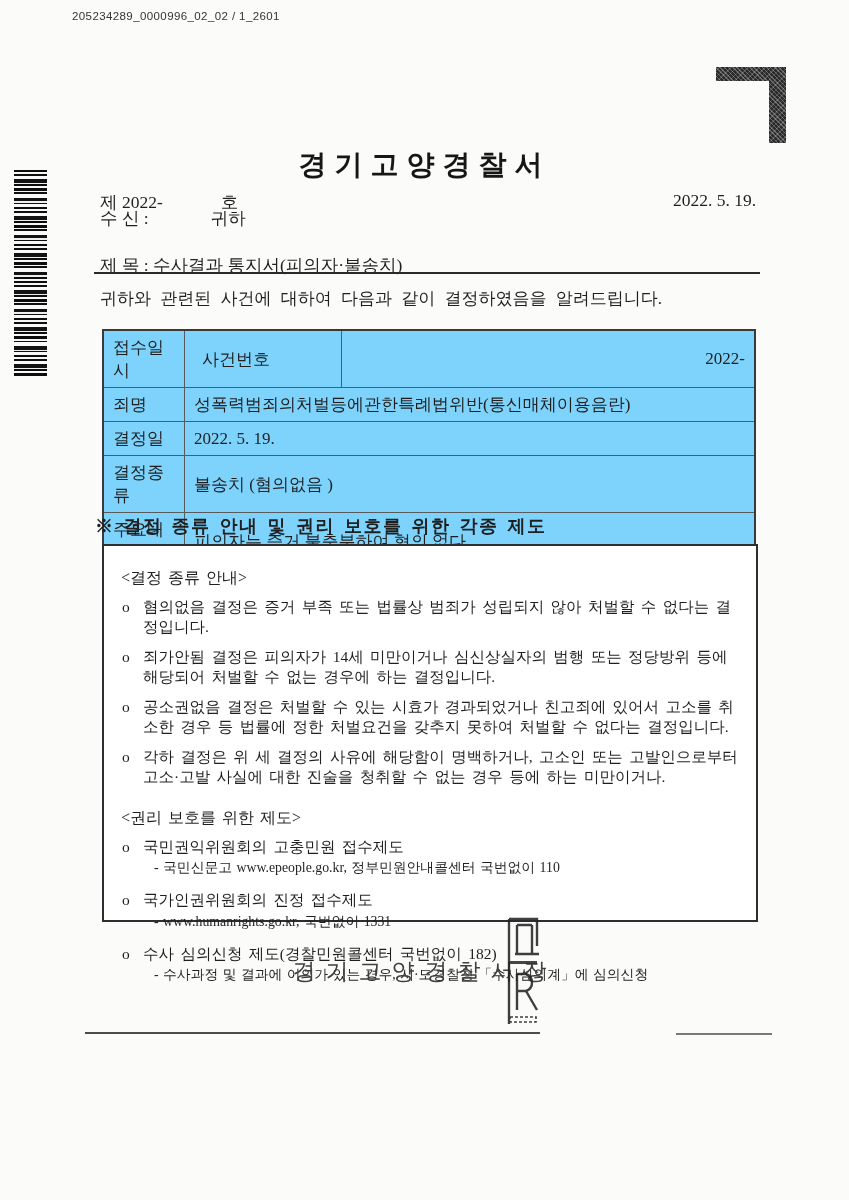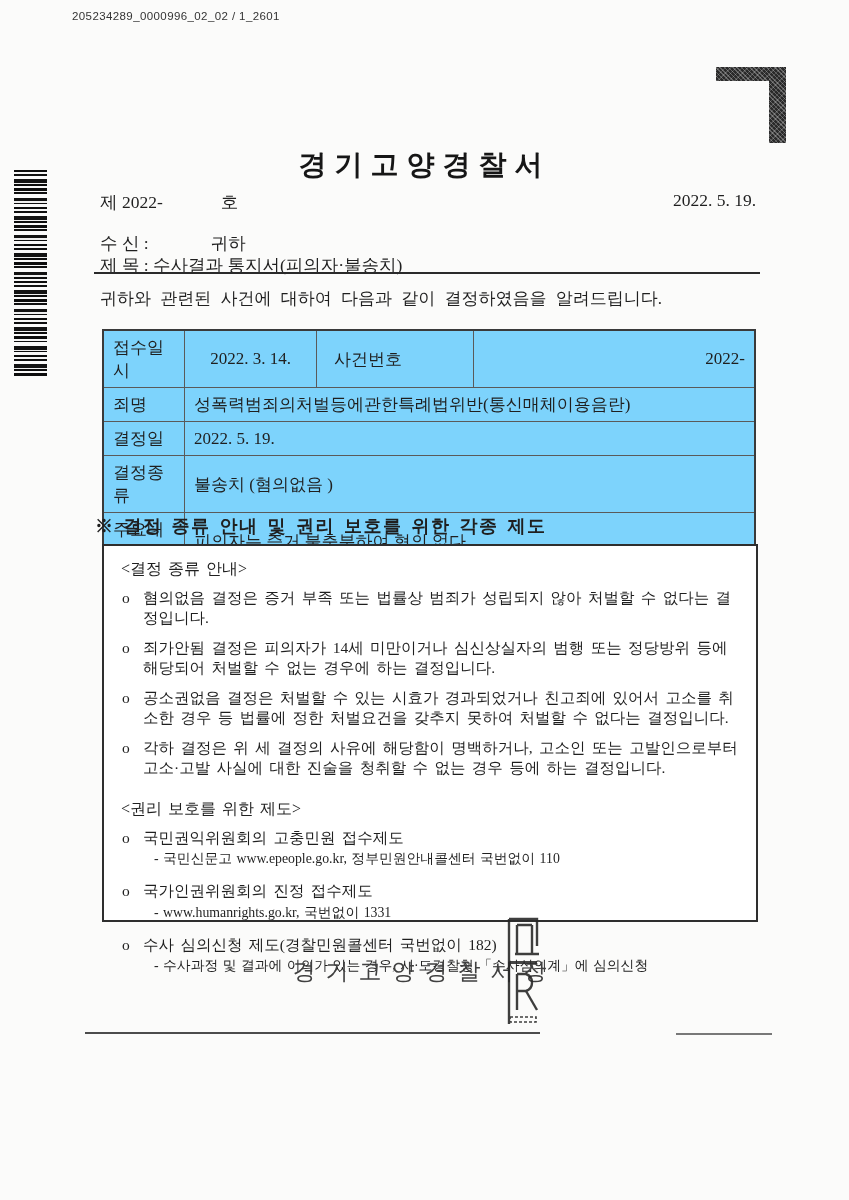--- a/index.html
+++ b/index.html
@@ -64,21 +64,21 @@
   .w134{width:134px;flex:none;}
 
   
   .notice-head{
     position:absolute;left:95px;top:514px;font-size:18px;font-weight:700;
     letter-spacing:1.5px;word-spacing:3px;white-space:nowrap;
   }
   .box{
     position:absolute;left:102px;top:544px;width:656px;height:378px;
     border:2px solid #2e2e2e;box-sizing:border-box;
-    padding:10px 14px 0 15px;font-size:15.5px;background:#fff;
+    padding:19px 14px 0 15px;font-size:15.5px;background:#fff;
   }
   .sec-title{margin:3px 0 8px 2px;font-size:16px;word-spacing:2px;}
   .bullet{display:flex;margin:0 0 9px;line-height:1.32;}
   .bullet .m{width:21px;flex:none;padding-left:3px;}
   .bullet .t{flex:1;word-spacing:2.5px;}
   .b2{margin:0 0 13px;}
   .b2 .sub{margin:2px 0 0 11px;font-size:13.8px;word-spacing:1px;}
   .gap{height:8px;}
 
   
@@ -100,38 +100,35 @@
   <div class="v"></div>
 </div>
 <div class="barcode"></div>
 
 <div class="title">경기고양경찰서</div>
 
 <div class="hdr-line" style="top:190px;">
   <span>제 2022-</span><span class="sp1"></span><span>호</span>
   <span class="right">2022. 5. 19.</span>
 </div>
-<div class="hdr-line" style="top:231px;">
+<div class="hdr-line" style="top:206px;">
   <span>수 신 :</span><span class="sp2"></span><span>귀하</span>
 </div>
 <div class="hdr-line" style="top:253px;">
   <span>제 목 :</span>&nbsp;<span>수사결과 통지서(피의자·불송치)</span>
 </div>
 <div class="rule"></div>
 
 <div class="intro">귀하와 관련된 사건에 대하여 다음과 같이 결정하였음을 알려드립니다.</div>
 
 <div class="case-table">
   <div class="trow">
     <div class="tcell lab">
         <span>접수일시</span>
       </div>
-    <div class="tcell w132 c-center">
-        <span style="width:100%;text-align:center;">2022. 3. 14.</span>
-      </div>
     <div class="tcell lab2">
         <span>사건번호</span>
       </div>
     <div class="tcell grow c-center">
         <span style="width:100%;text-align:right;">2022-</span>
       </div>
   </div>
   <div class="trow" style="min-height:33px;">
     <div class="tcell lab">
         <span>죄명</span>
@@ -190,21 +187,21 @@
   <div class="bullet">
     <span class="m">o</span>
     <span class="t">죄가안됨 결정은 피의자가 14세 미만이거나 심신상실자의 범행 또는 정당방위 등에 해당되어 처벌할 수 없는 경우에 하는 결정입니다.</span>
   </div>
   <div class="bullet">
     <span class="m">o</span>
     <span class="t">공소권없음 결정은 처벌할 수 있는 시효가 경과되었거나 친고죄에 있어서 고소를 취소한 경우 등 법률에 정한 처벌요건을 갖추지 못하여 처벌할 수 없다는 결정입니다.</span>
   </div>
   <div class="bullet">
     <span class="m">o</span>
-    <span class="t">각하 결정은 위 세 결정의 사유에 해당함이 명백하거나, 고소인 또는 고발인으로부터 고소·고발 사실에 대한 진술을 청취할 수 없는 경우 등에 하는 결정입니다.</span>
+    <span class="t">각하 결정은 위 세 결정의 사유에 해당함이 명백하거나, 고소인 또는 고발인으로부터 고소·고발 사실에 대한 진술을 청취할 수 없는 경우 등에 하는 미만이거나.</span>
   </div>
 
   <div class="gap"></div>
   <div class="sec-title">&lt;권리 보호를 위한 제도&gt;</div>
 
   <div class="bullet b2">
     <span class="m">o</span>
     <span class="t">
       <span style="display:block;">국민권익위원회의 고충민원 접수제도</span>
       <span class="sub" style="display:block;">- 국민신문고 www.epeople.go.kr, 정부민원안내콜센터 국번없이 110</span>

